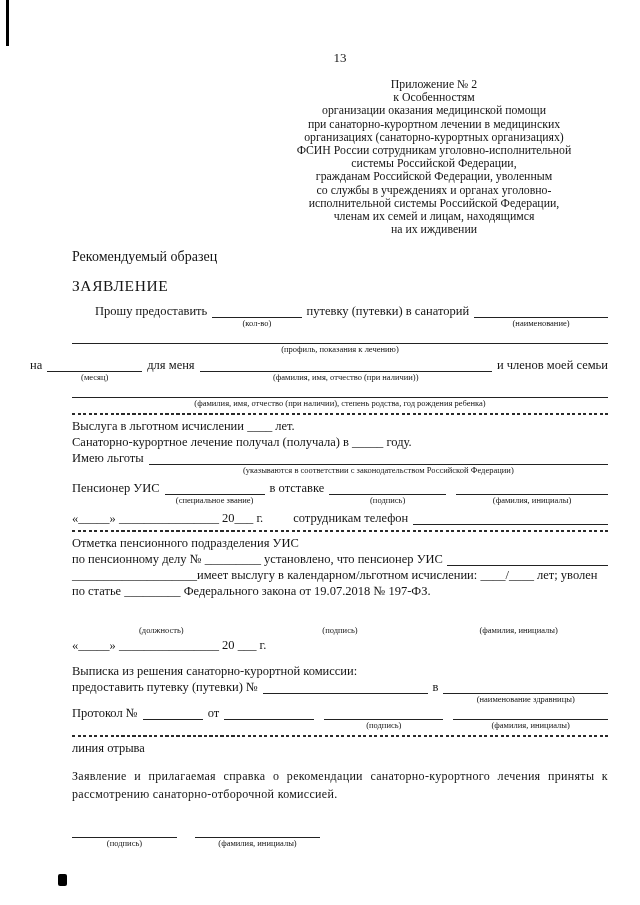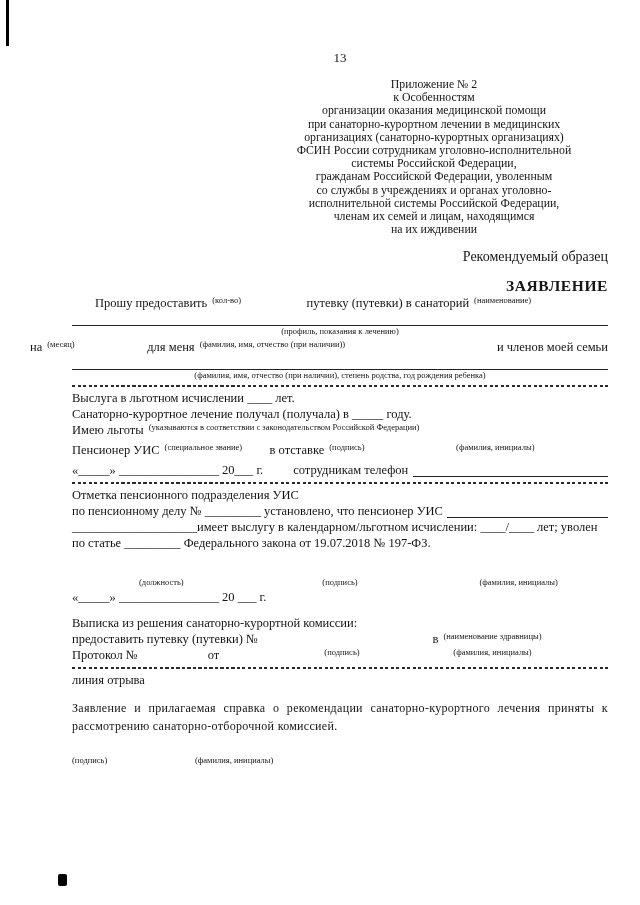--- a/index.html
+++ b/index.html
@@ -4,25 +4,25 @@
 <style>
   *{margin:0;padding:0;box-sizing:border-box}
   html,body{background:#fff}
   body{width:640px;height:905px;position:relative;overflow:hidden;
        font-family:"Liberation Serif","DejaVu Serif",serif;color:#151515}
   .page{padding:50px 32px 0 72px;position:relative}
   .artifact-line{position:absolute;left:6px;top:0;width:3px;height:46px;background:#000}
   .artifact-dot{position:absolute;left:58px;top:874px;width:9px;height:12px;background:#000;border-radius:2px}
   .pageno{text-align:center;font-size:13px;margin-bottom:12px}
   .appendix{margin-left:auto;width:348px;text-align:center;font-size:11.8px;line-height:13.2px}
-  .recommended{text-align:right;font-size:14px;margin-top:13px}
-  .title{text-align:right;font-weight:bold;font-size:15.5px;letter-spacing:.6px;margin-top:12px;margin-bottom:0}
+  .recommended{text-align:left;font-size:14px;margin-top:13px}
+  .title{text-align:left;font-weight:normal;font-size:15.5px;letter-spacing:.6px;margin-top:12px;margin-bottom:8px}
   .line{font-size:12.5px;line-height:16px}
   .frow{display:flex;align-items:flex-start}
-  .fc{display:flex;}
+  .fc{display:flex;flex-direction:column}
   .g1{flex:1}.g13{flex:1.3}.g15{flex:1.5}
   .w60{width:60px}.w90{width:90px}.w95{width:95px}.w100{width:100px}.w105{width:105px}.w125{width:125px}
   .sp18{width:18px}.sp30{width:30px}
   .pr5{padding-right:5px}.pl5{padding-left:5px}.px5{padding:0 5px}.ml10{margin-left:10px}.ml4{margin-left:4px}
   .t{font-size:12.5px;line-height:16px;white-space:pre}
   .u{height:15px;border-bottom:1px solid #222}
   .c{font-size:8.5px;line-height:10px;min-height:10px;text-align:center;white-space:nowrap}
   .fullline{height:13px;border-bottom:1px solid #222}
   .capcenter{font-size:8.5px;line-height:11px;text-align:center}
   .dashes{height:2px;margin:4px 0 3px 0;

